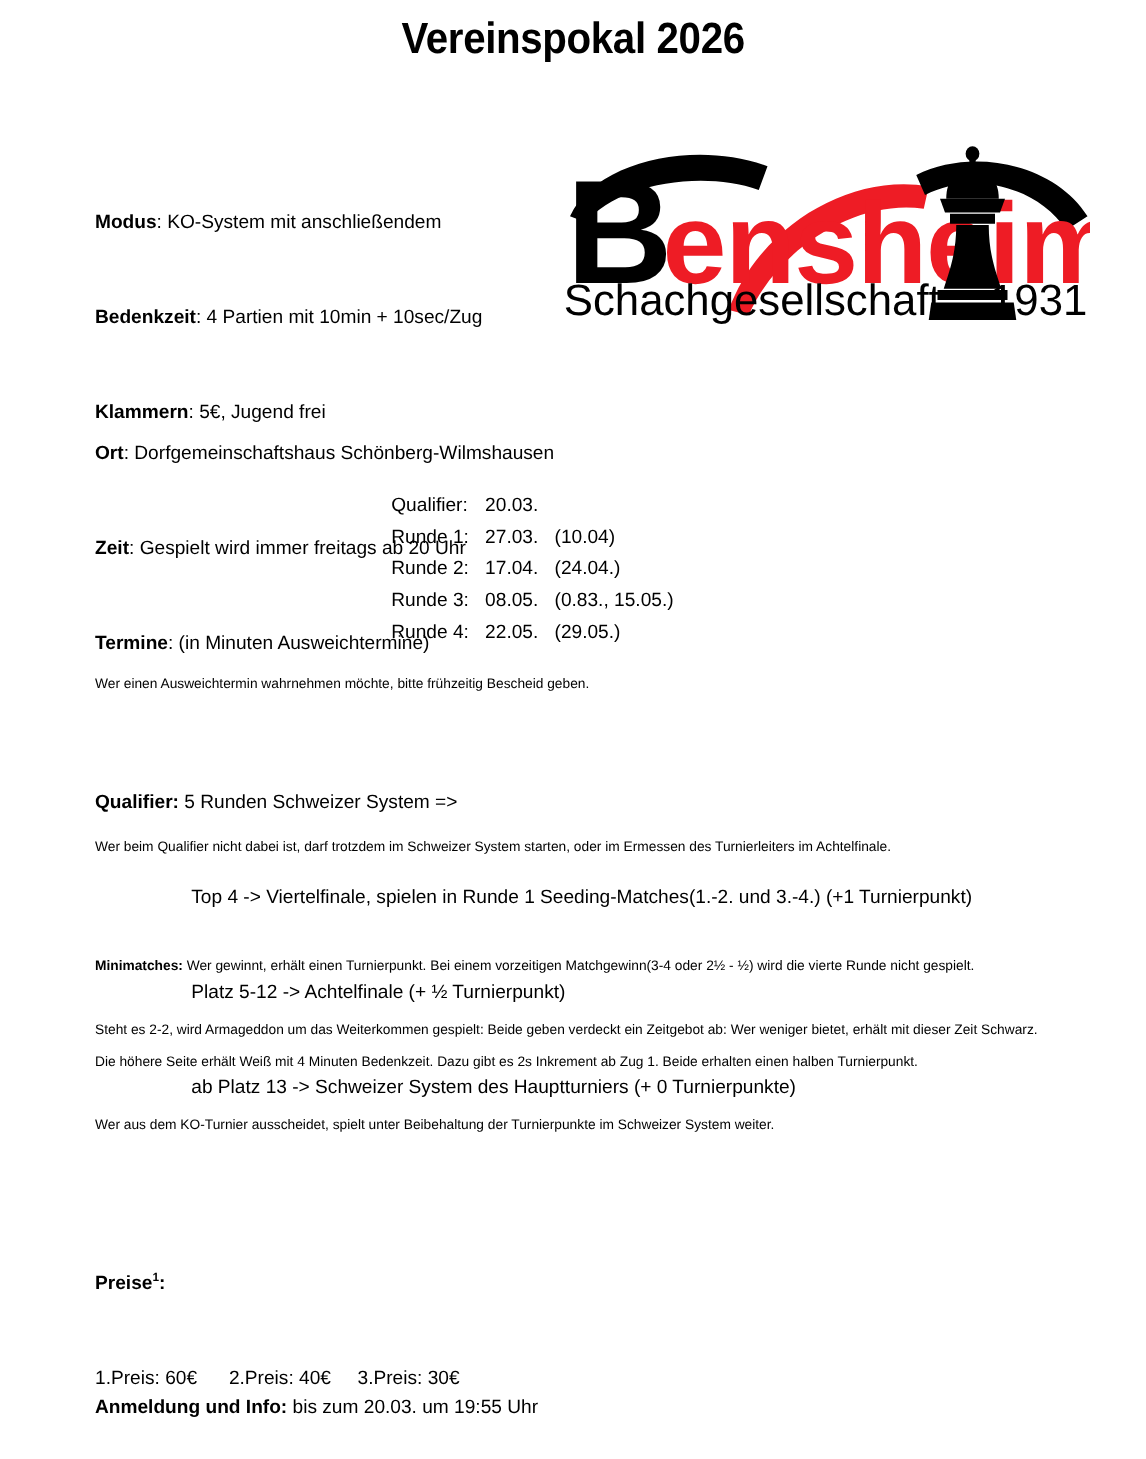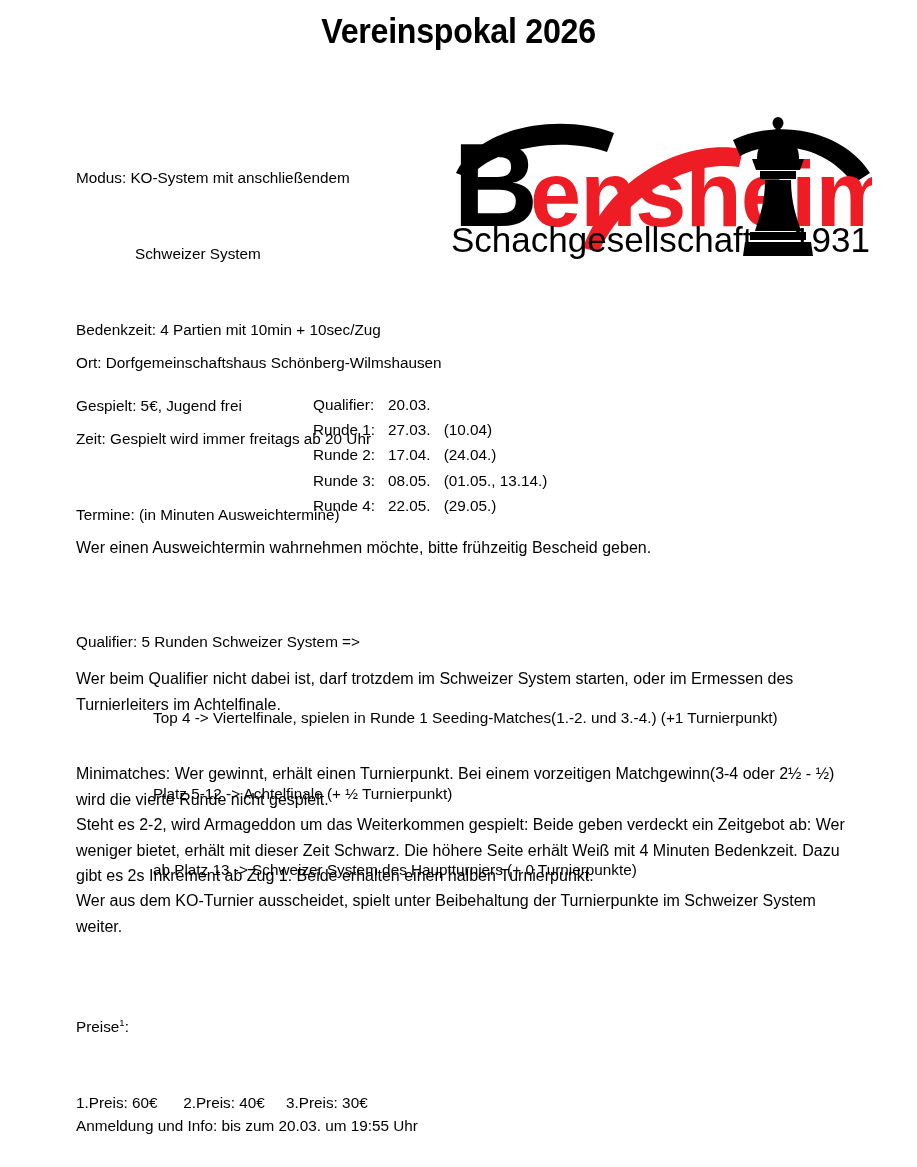--- a/index.html
+++ b/index.html
@@ -42,21 +42,21 @@
   
   .block {
     position: absolute;
     left: 76px;
     font-size: 15.3px;
     line-height: 25.4px;
     color: #000;
     white-space: pre-wrap;
   }
   .line { display: block; white-space: pre; }
-  b, .b { font-weight: normal; margin-top: 32px; }
+  b, .b { font-weight: bold; margin-top: 32px; }
 
   .indent-1 { padding-left: 59px; }
   .indent-2 { padding-left: 77px; }
 
   
   .dates {
     position: absolute;
     left: 313px;
     top: 392px;
     font-size: 15.3px;
@@ -65,21 +65,21 @@
   }
   .dates td { padding: 0; vertical-align: top; white-space: pre; }
   .dates td.c-label { padding-right: 13px; }
   .dates td.c-date  { padding-right: 13px; }
 
   
   .para {
     position: absolute;
     left: 76px;
     width: 772px;
-    font-size: 16px;
+    font-size: 11px;
     line-height: 25.5px;
     text-align: left;
   }
 
   sup { font-size: 0.62em; vertical-align: super; line-height: 0; }
 
   
   .logo {
     position: absolute;
     left: 447px;
@@ -93,23 +93,22 @@
 </style>
 </head>
 <body>
 
 <div class="page">
 
   <div class="doc-title">Vereinspokal 2026</div>
 
   <div class="block" style="top:114px;">
     <span class="line"><b>Modus</b><span>: KO-System mit anschließendem</span></span>
-    <span class="line indent-1">Schweizer System</span>
     <span class="line"><b>Bedenkzeit</b><span>: 4 Partien mit 10min + 10sec/Zug</span></span>
-    <span class="line"><b>Gespielt</b><span>: 5€, Jugend frei</span></span>
+    <span class="line"><b>Klammern</b><span>: 5€, Jugend frei</span></span>
   </div>
 
   <div class="logo no-sel">
     <svg viewBox="0 0 425 160" xmlns="http://www.w3.org/2000/svg" aria-hidden="true">
 
       <path d="M9,73 C30,28 110,12 167,33 L160,52 C112,35 44,49 22,78 Z" fill="#000000"></path>
 
       <path d="M136,148 C160,82 232,38 296,49 L292,67 C238,59 175,99 152,152 Z" fill="#EE1C25"></path>
 
       <path d="M286,40 C330,18 396,30 423,73 L406,84 C382,48 330,37 293,56 Z" fill="#000000"></path>
@@ -158,21 +157,21 @@
         <td class="c-alt">(10.04)</td>
       </tr>
       <tr>
         <td class="c-label">Runde 2:</td>
         <td class="c-date">17.04.</td>
         <td class="c-alt">(24.04.)</td>
       </tr>
       <tr>
         <td class="c-label">Runde 3:</td>
         <td class="c-date">08.05.</td>
-        <td class="c-alt">(01.05., 13.14.)</td>
+        <td class="c-alt">(0.83., 15.05.)</td>
       </tr>
       <tr>
         <td class="c-label">Runde 4:</td>
         <td class="c-date">22.05.</td>
         <td class="c-alt">(29.05.)</td>
       </tr>
     </tbody>
   </table>
 
   <div class="para" style="top:535px;">Wer einen Ausweichtermin wahrnehmen möchte, bitte frühzeitig Bescheid geben.</div>

